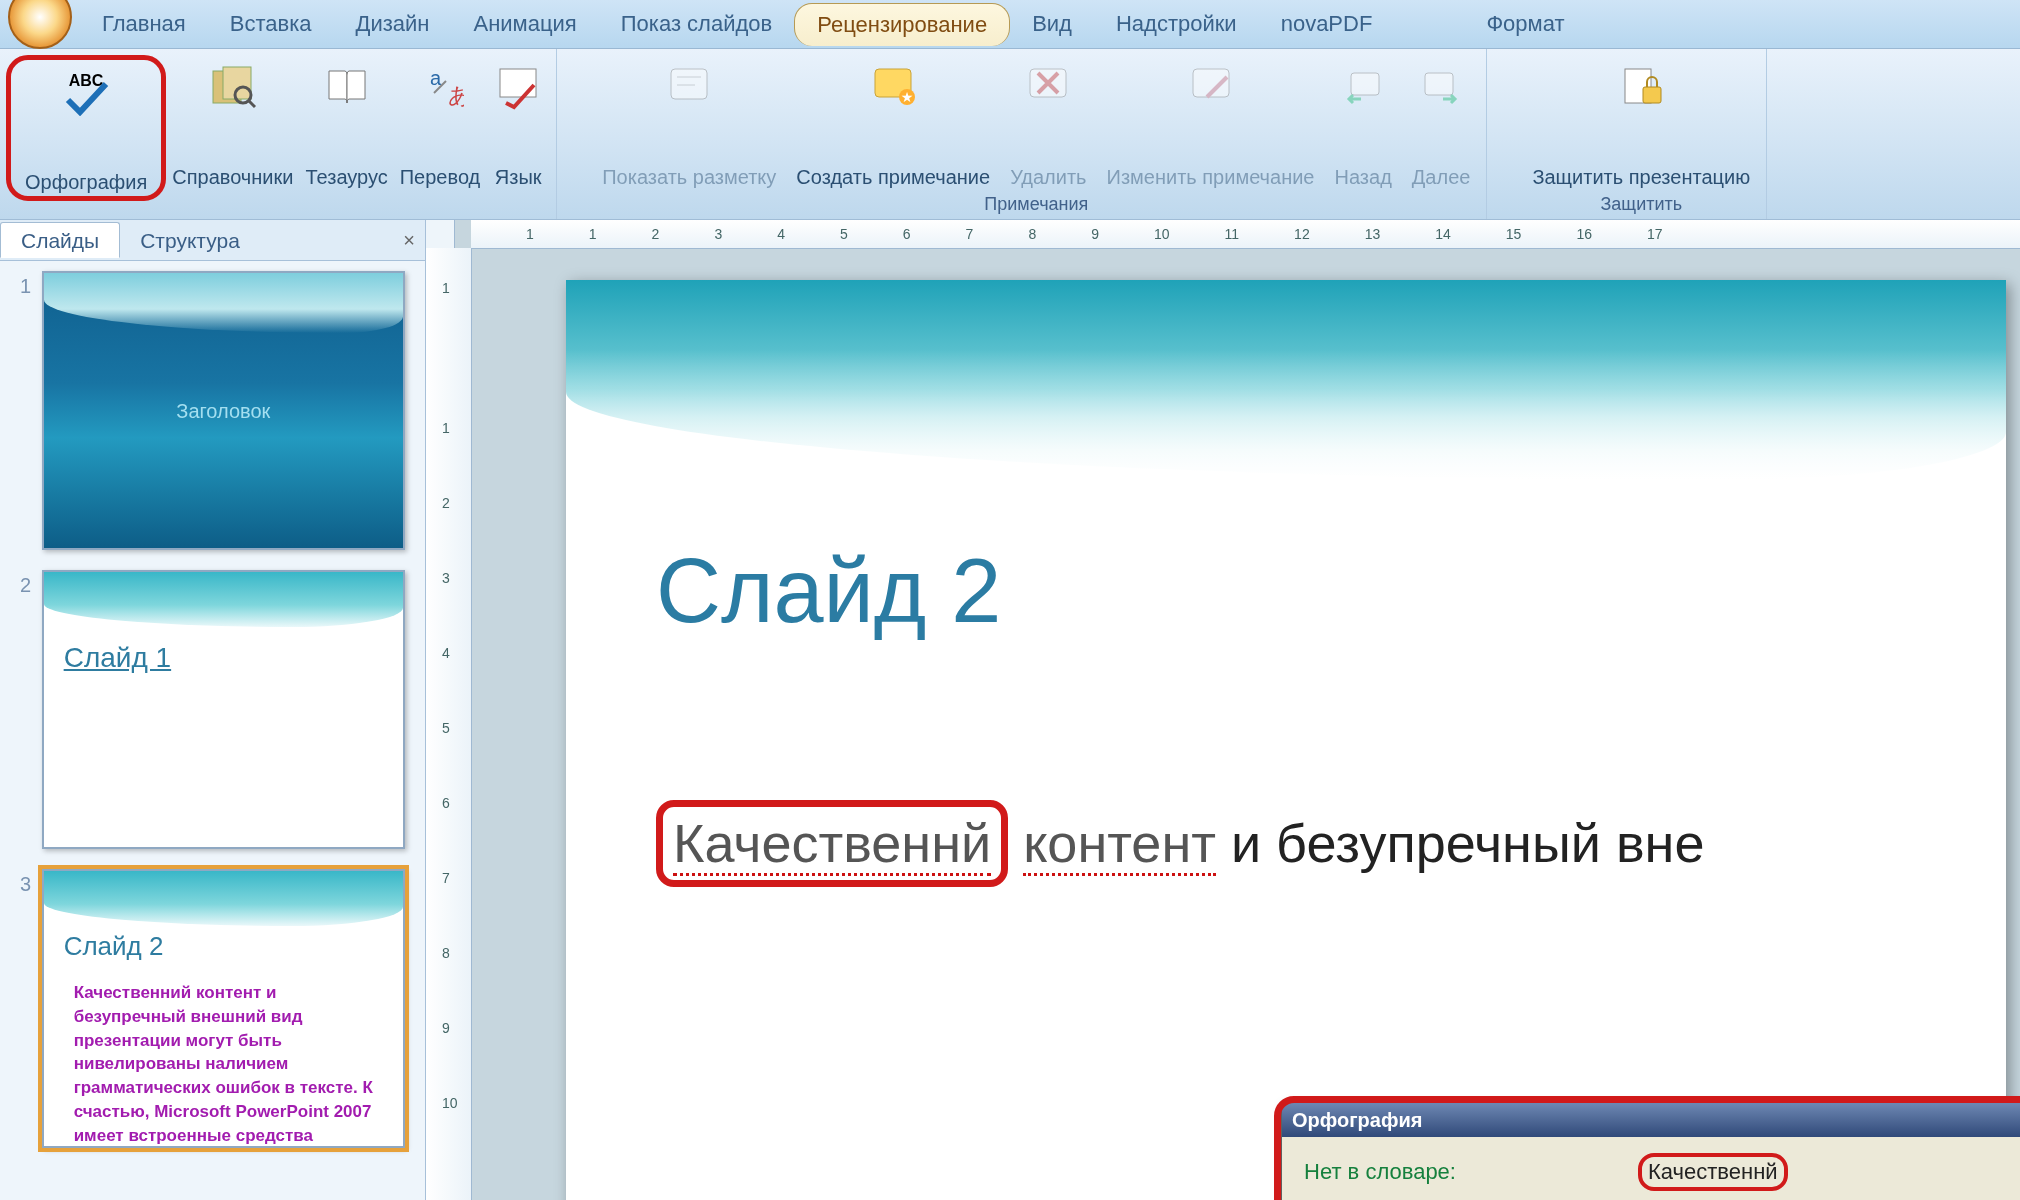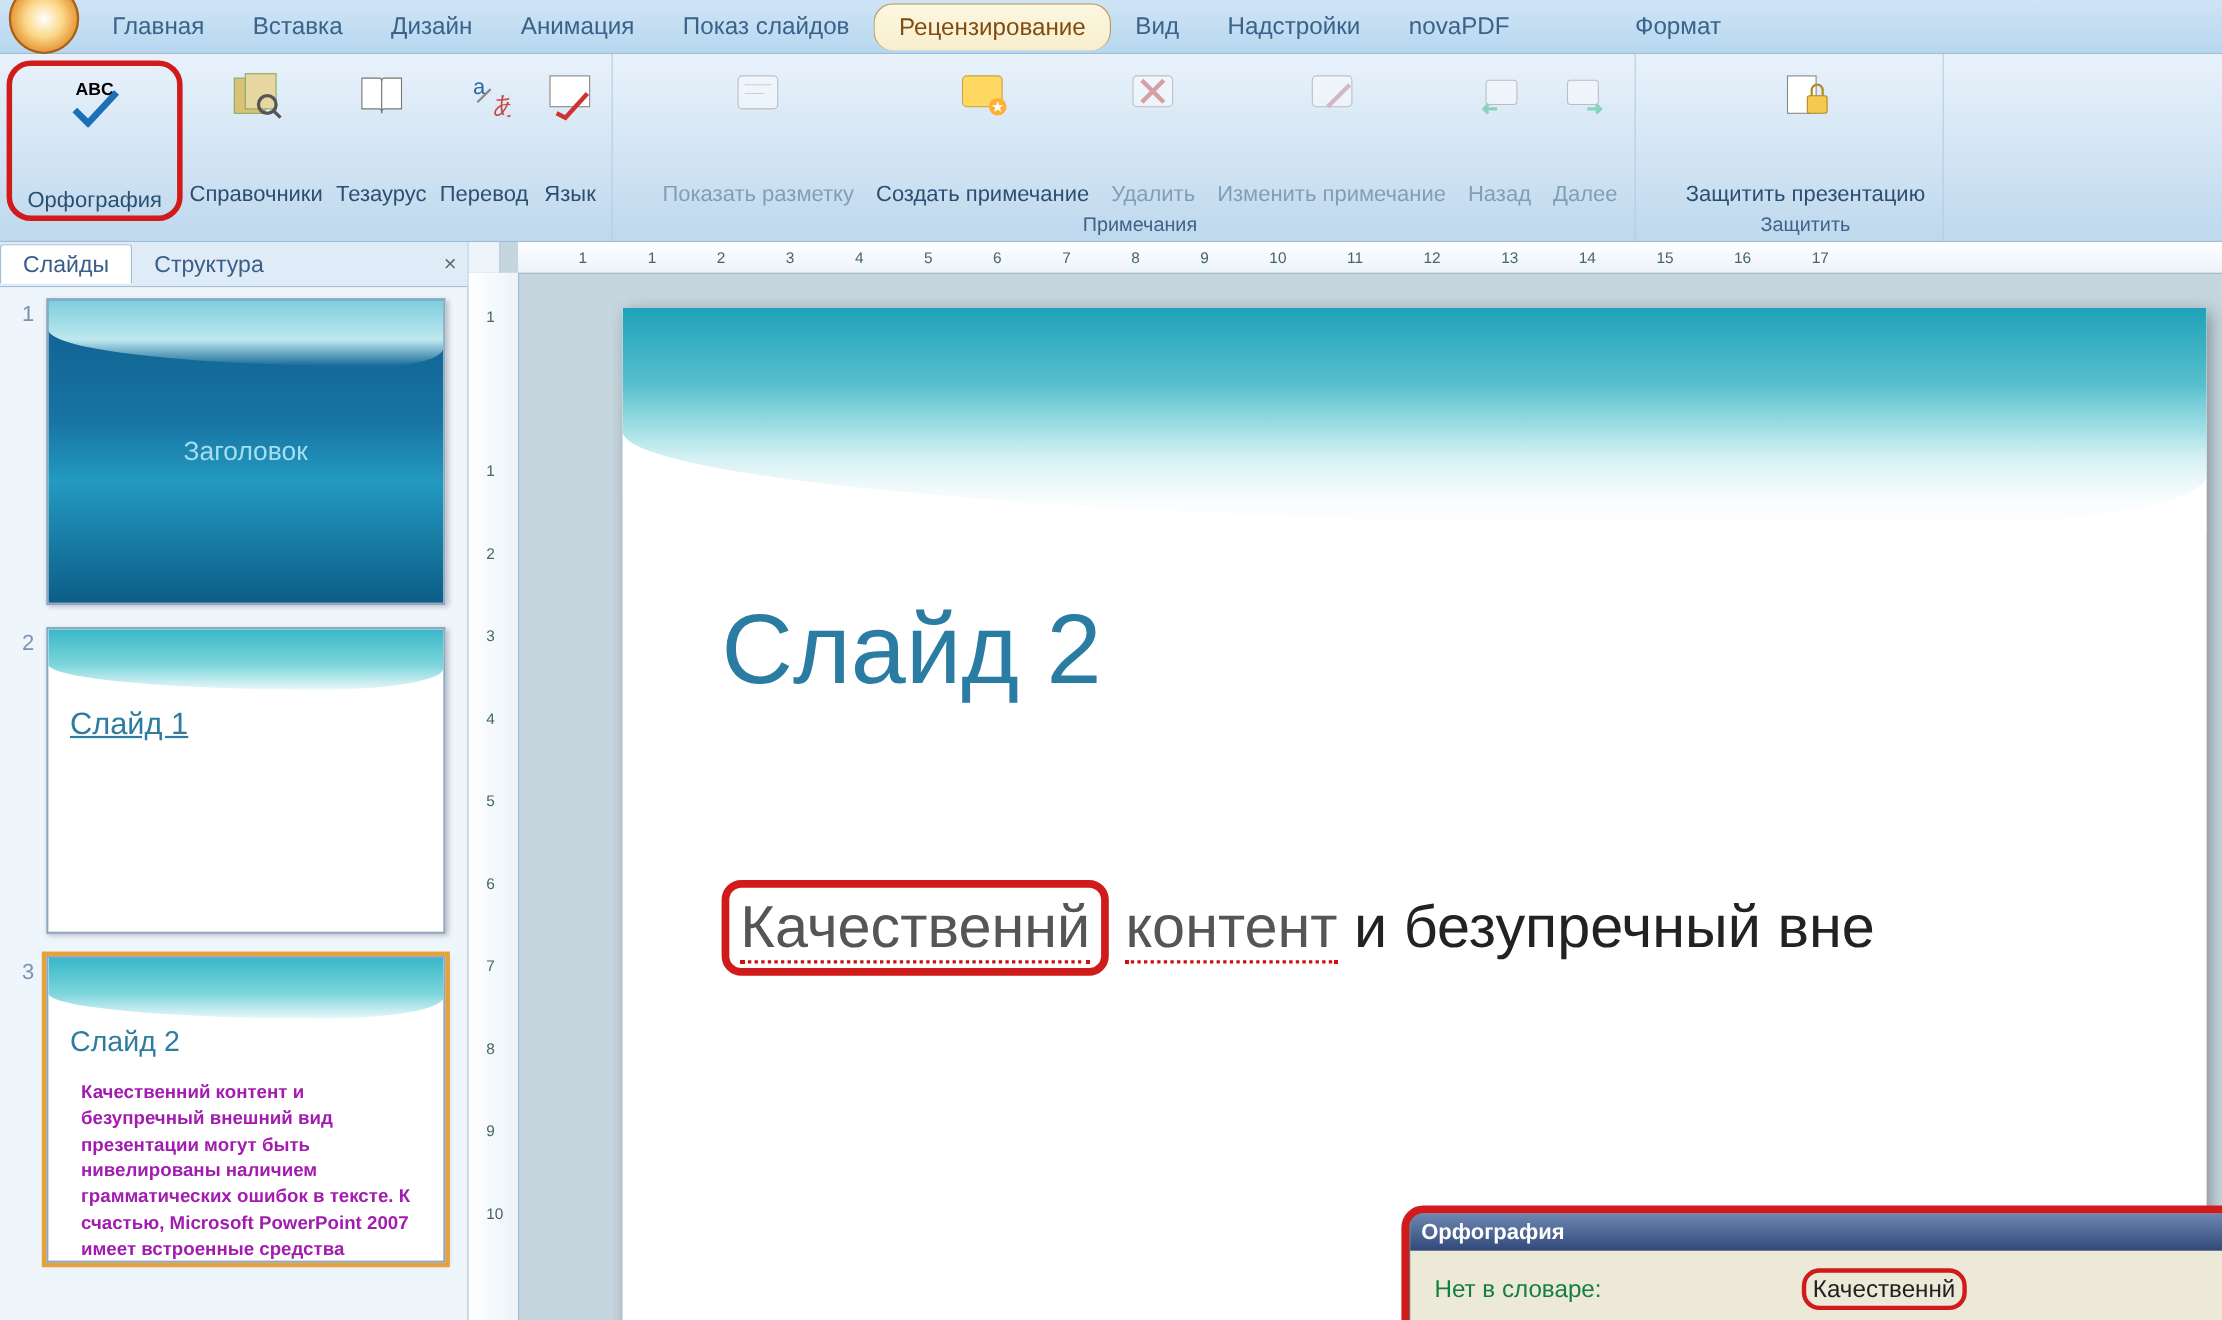--- a/index.html
+++ b/index.html
@@ -162,21 +162,21 @@
     background: linear-gradient(180deg, #0f5f8e 0%, #1874a3 40%, #239ac0 60%, #0d5d87 100%);
   }
   .thumb1-wave {
     position: absolute; left:0; right:0; top:0; height:60px;
     background: linear-gradient(#7ecedd, #bfe8ee 60%, #fff0);
     border-bottom-left-radius: 100% 40px;
     border-bottom-right-radius: 20% 20px;
   }
   .thumb1-title {
     position: absolute; left:50%; top:50%; transform:translate(-50%,-50%);
-    color:#a4dff0; font-size:24px;
+    color:#a4dff0; font-size:20px;
   }
   .thumb-top-band {
     position:absolute;left:0;right:0;top:0;height:55px;
     background:linear-gradient(180deg,#39b7c8,#7ed6dc 60%,#eaf8fa);
     border-bottom-left-radius:90% 30px;
     border-bottom-right-radius:40% 25px;
   }
   .thumb2-title {
     position:absolute;left:20px;top:70px;color:#2e7ca0;font-size:28px;text-decoration:underline;
   }

